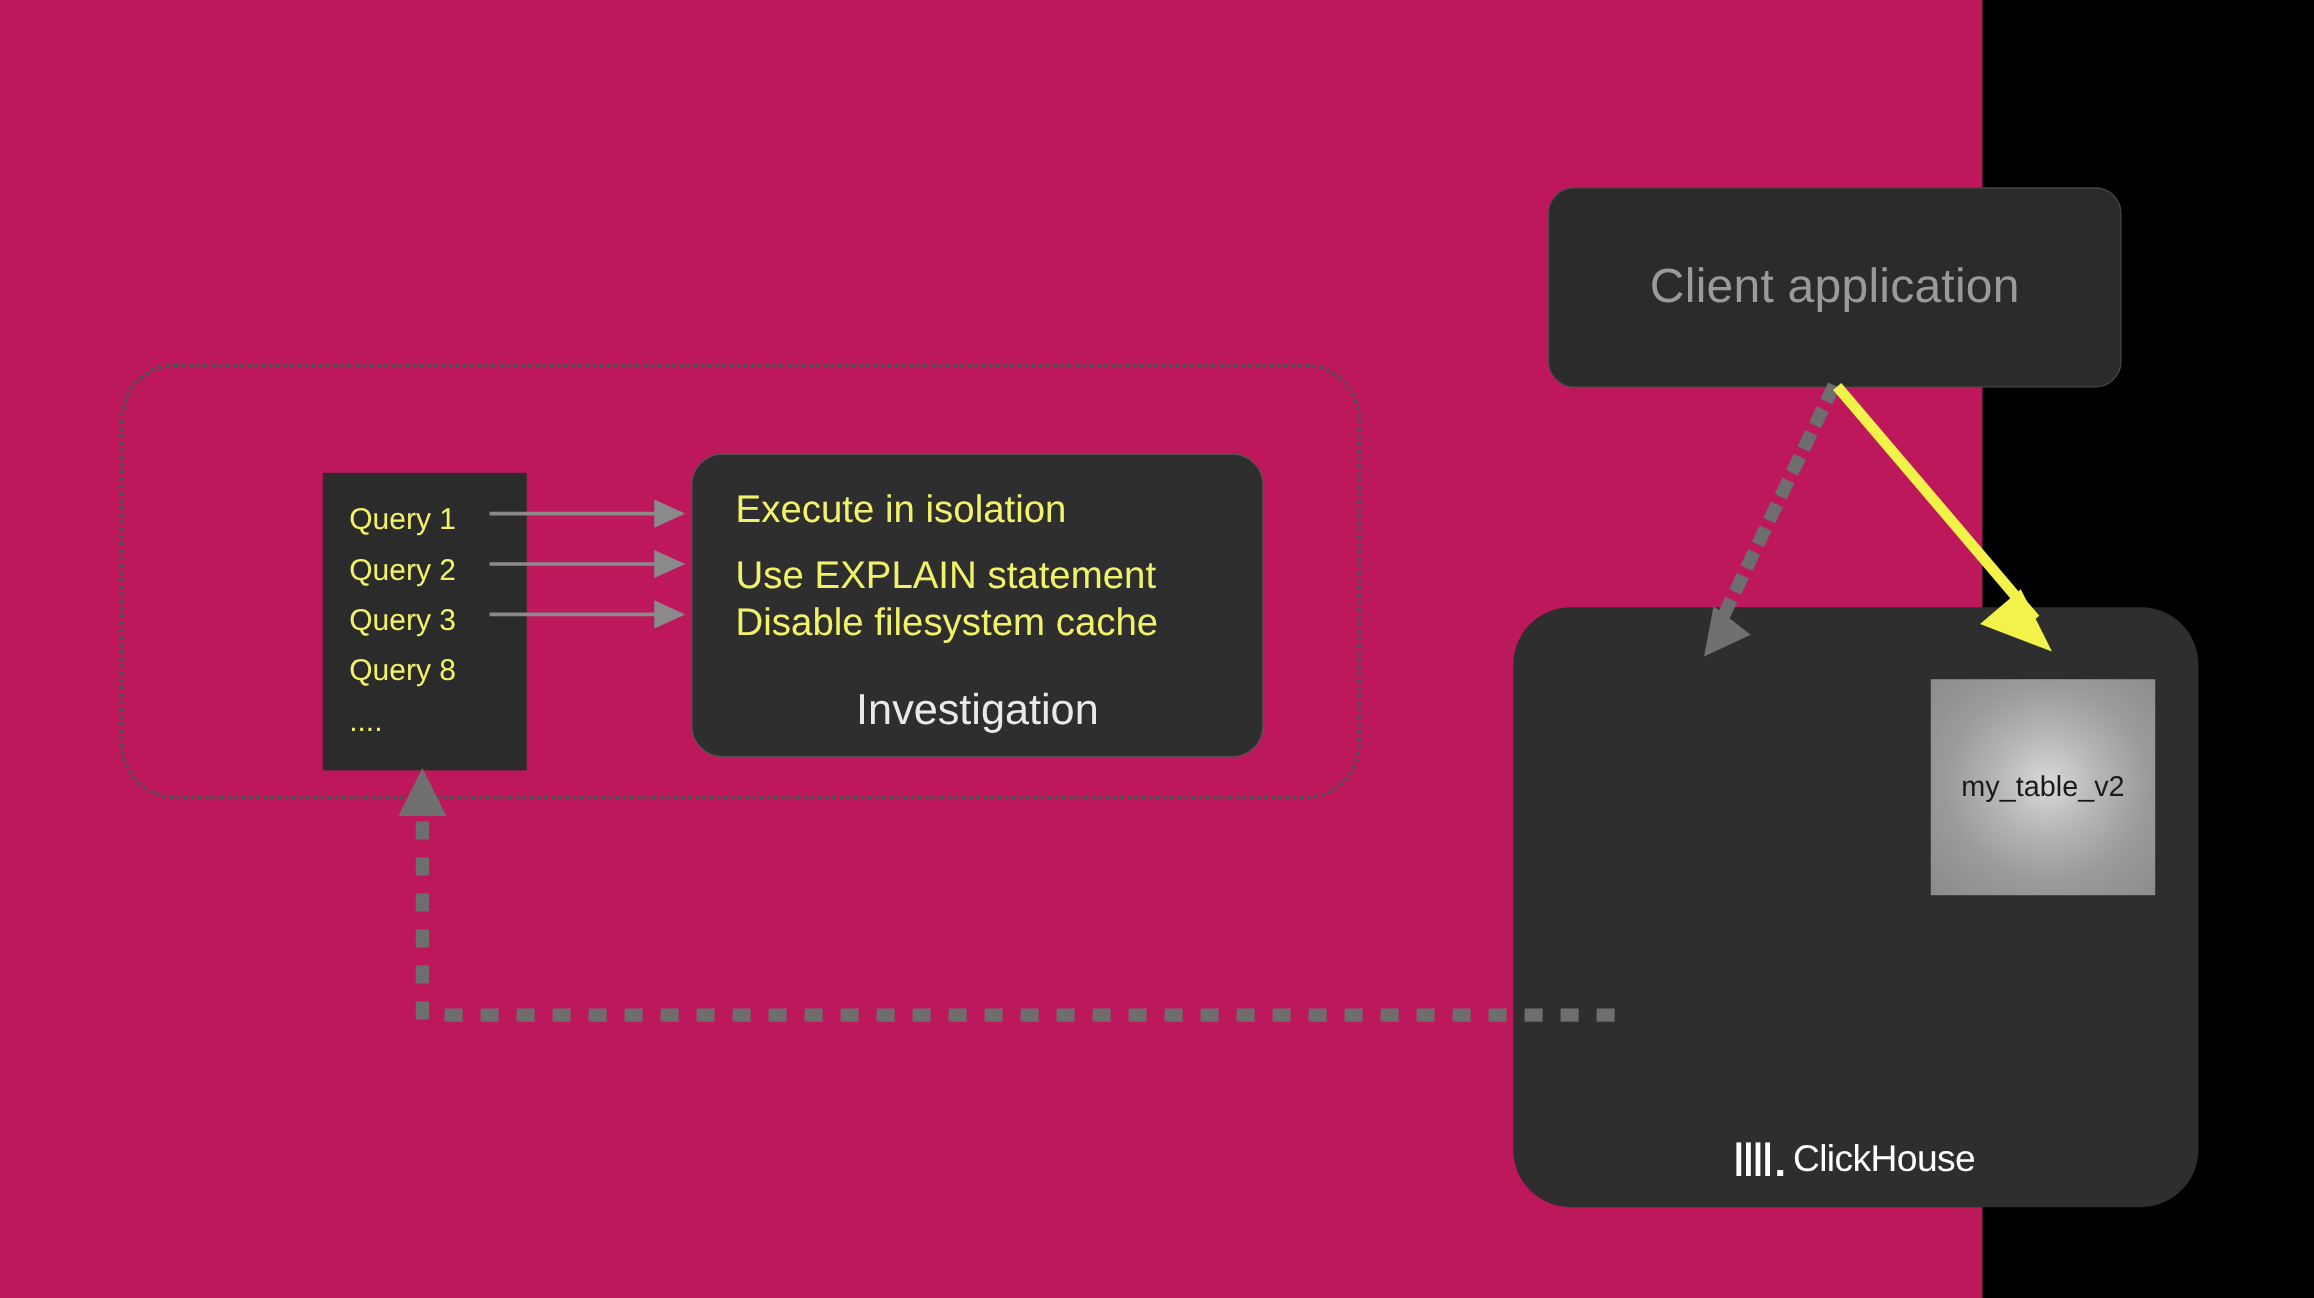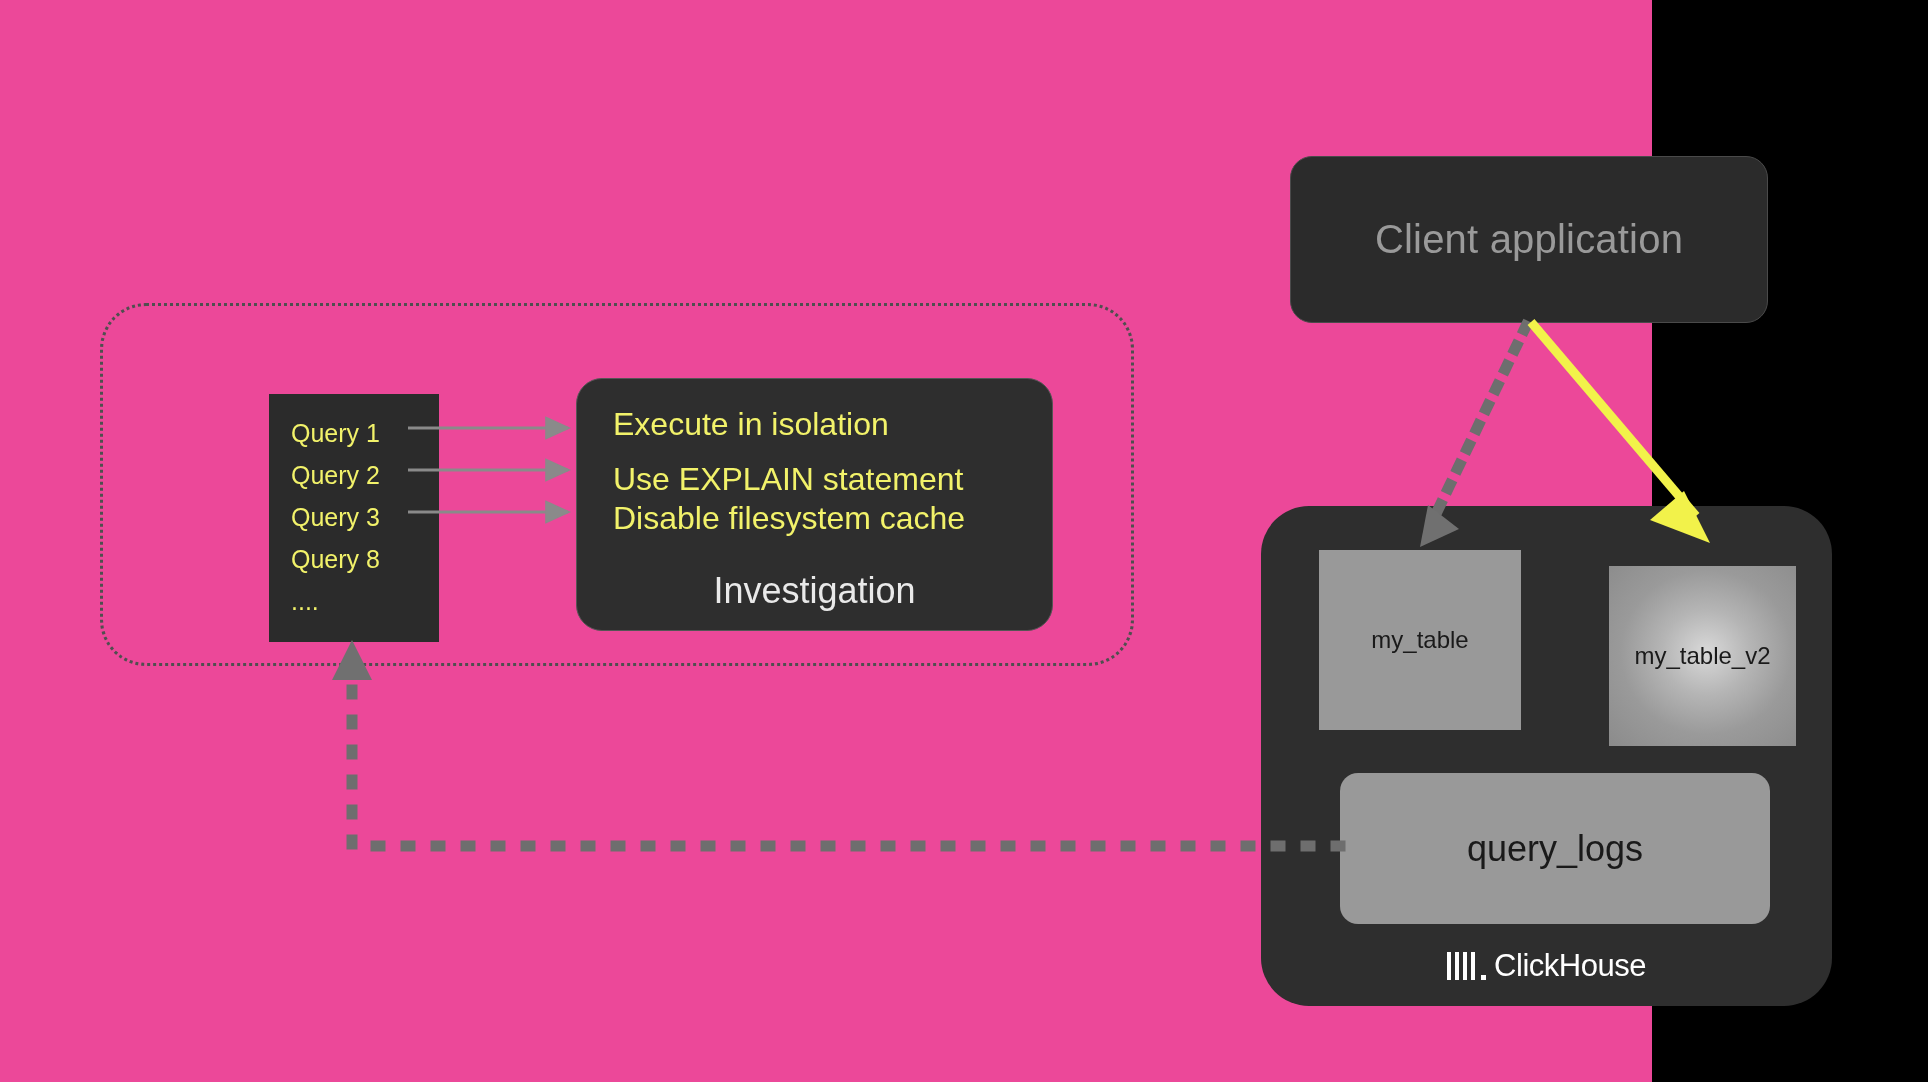--- a/index.html
+++ b/index.html
@@ -10,21 +10,21 @@
   body {
     width: 1928px;
     height: 1082px;
     overflow: hidden;
     font-family: "Liberation Sans", sans-serif;
   }
   #canvas {
     position: relative;
     width: 1652px;
     height: 1082px;
-    background: #ec4899;
+    background: #be185d;
   }
 
   
   #client-app {
     position: absolute;
     left: 1290px;
     top: 156px;
     width: 478px;
     height: 167px;
     background: #2b2b2b;
@@ -210,28 +210,22 @@
   </div>
 
   <div id="investigation-panel">
     <div class="tip">Execute in isolation</div>
     <div class="tip spaced">Use EXPLAIN statement</div>
     <div class="tip">Disable filesystem cache</div>
     <div class="panel-title">Investigation</div>
   </div>
 
   <div id="clickhouse-panel">
-    <div class="table-box" id="my-table">
-      <span>my_table</span>
-    </div>
     <div class="table-box" id="my-table-v2">
       <span>my_table_v2</span>
-    </div>
-    <div class="table-box" id="query-logs">
-      <span>query_logs</span>
     </div>
 
     <div id="ch-logo">
       <span class="bars">
         <i></i>
           <i></i>
           <i></i>
           <i></i>
           <i class="dot"></i>
       </span>

